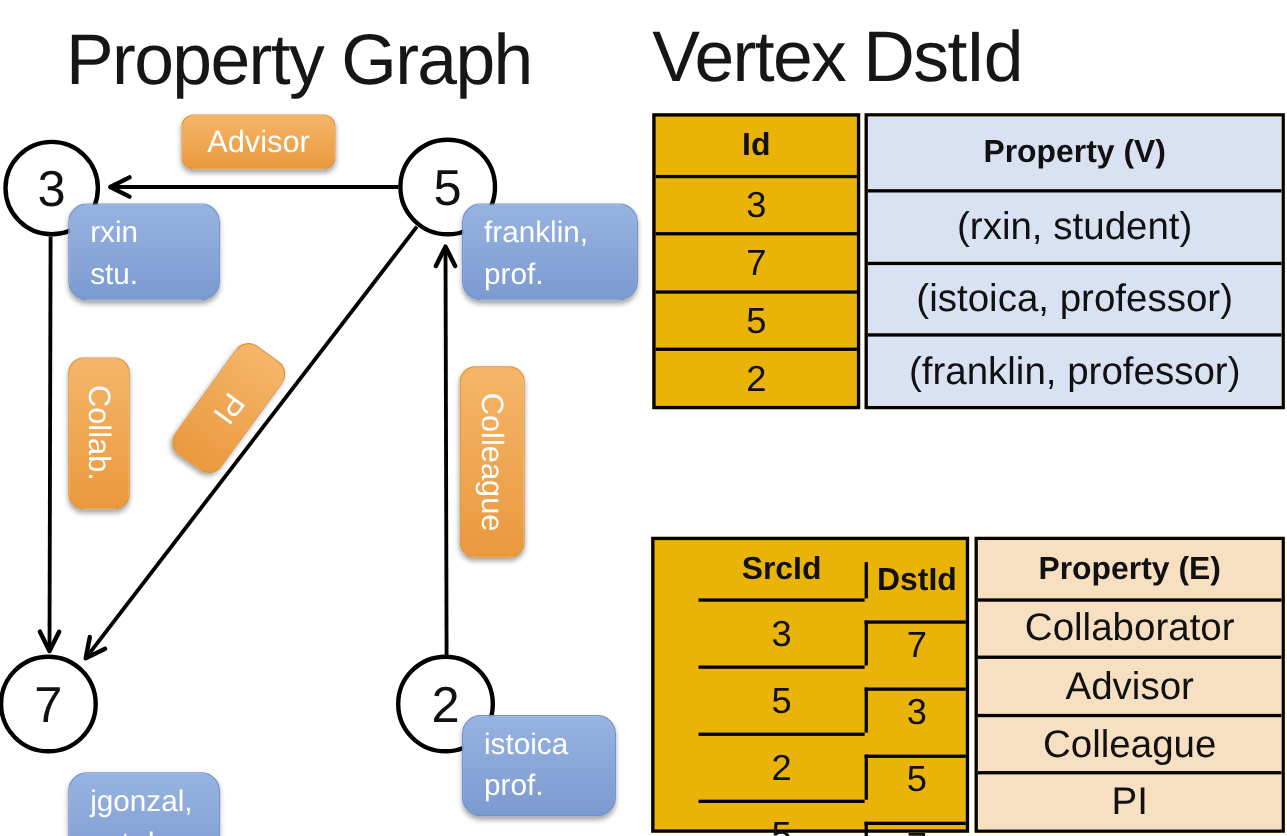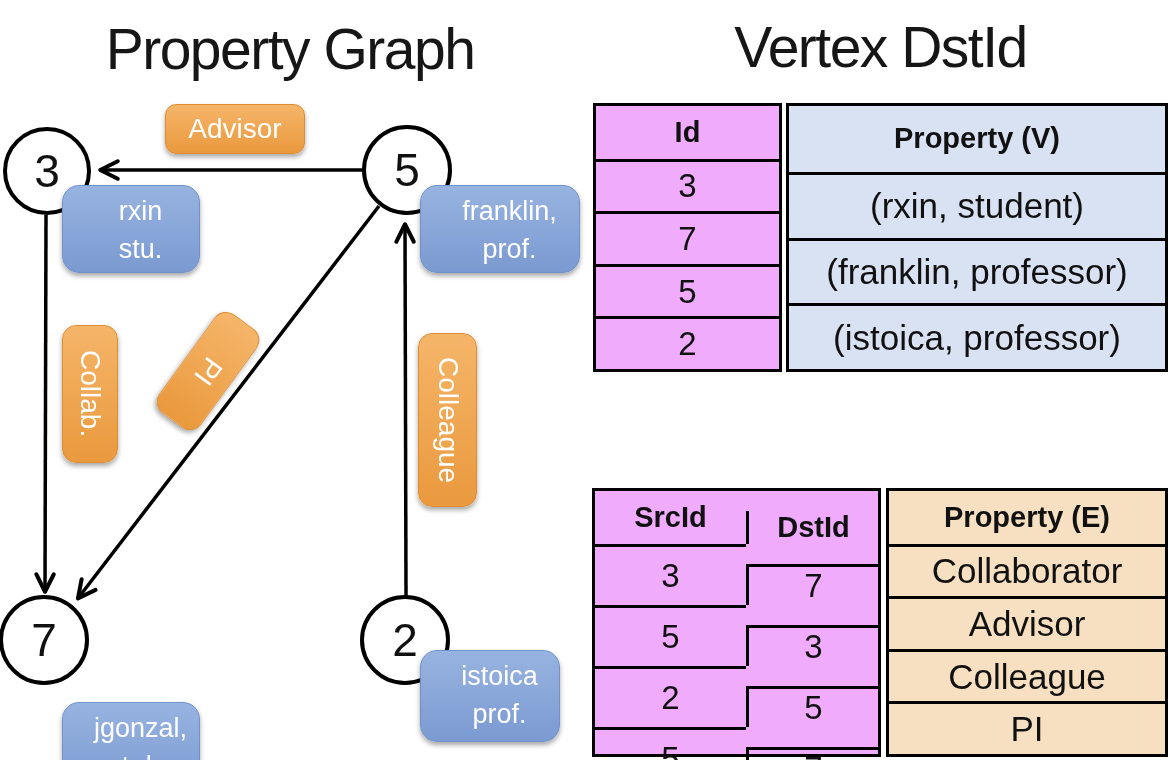--- a/index.html
+++ b/index.html
@@ -3,67 +3,67 @@
 <meta charset="utf-8">
 <style>
   html,body { margin:0; padding:0; background:#ffffff; }
   #stage {
     position:relative; width:1170px; height:760px; overflow:hidden;
     font-family:"Liberation Sans", sans-serif; background:#ffffff; color:#111;
   }
 
   
   .big-title {
-    position:absolute; text-align:center; font-size:57px; font-weight:400;
+    position:absolute; font-size:65px; font-weight:400;
     letter-spacing:-1.5px; color:#161616;
   }
 
   
   .node {
     position:absolute; border-radius:50%; background:#ffffff; border:4px solid #000;
     display:flex; align-items:center; justify-content:center;
     font-size:46px; font-weight:300; color:#111; z-index:2; box-sizing:border-box;
   }
 
   
   #edges { position:absolute; left:0; top:0; z-index:3; }
 
   
   .vpbox {
     position:absolute; z-index:4; border-radius:17px; color:#fff;
     background:linear-gradient(180deg,#97b3e0 0%,#7b9ad1 100%);
     border:1px solid #6f92c9; box-shadow:0 3px 5px rgba(0,0,0,0.35);
-    font-size:27px; line-height:38px; padding:6px 0 0 19px; box-sizing:border-box;text-align:center;
+    font-size:27px; line-height:38px; padding:6px 0 0 19px; box-sizing:border-box;
   }
 
   
   .ebox {
     position:absolute; z-index:5; border-radius:11px; color:#fff;
     background:linear-gradient(180deg,#f5b569 0%,#ea993d 100%);
     border:1.5px solid #dd8e33; box-shadow:0 3px 5px rgba(0,0,0,0.35);
     display:flex; align-items:center; justify-content:center;
     font-size:28px; box-sizing:border-box;
   }
   .ebox.vert { writing-mode:vertical-rl; text-orientation:mixed; border-radius:14px; }
 
   
   .subtable {
     position:absolute; display:grid; grid-auto-rows:1fr;
-    border:3px solid #000; background:#f0abfc; box-sizing:border-box; z-index:2;
+    border:3px solid #000; background:#eab308; box-sizing:border-box; z-index:2;
   }
   .subtable .cell {
     display:flex; align-items:center; justify-content:center;
     border-top:3px solid #000; font-size:35px; color:#111; box-sizing:border-box;
   }
   .subtable .cell.r0 { border-top:none; }
   .subtable .cell.th { font-weight:700; font-size:29px; }
   .subtable .cell.num { font-size:33px; font-weight:300; }
   .vblue .cell { background:#d9e2f3; }
   .etan  .cell { background:#f7dfc1; }
-  .egrid { grid-template-columns:151px 1fr; }
+  .egrid { grid-template-columns:151px 1fr;padding-left:40px; }
   .egrid .cell.c1 { border-left:3px solid #000;margin-top:20px; }
 </style>
 </head>
 <body>
 
 <div id="stage">
 
   <div class="big-title" style="left:60px; top:16px; width:460px;">Property Graph</div>
 
   <svg id="edges" width="1170" height="760">
@@ -119,22 +119,22 @@
     <div class="cell th r0">Id</div>
     <div class="cell num">3</div>
     <div class="cell num">7</div>
     <div class="cell num">5</div>
     <div class="cell num">2</div>
   </div>
 
   <div class="subtable vblue" style="left:786px; top:103px; width:382px; height:269px;">
     <div class="cell th r0">Property (V)</div>
     <div class="cell">(rxin, student)</div>
+    <div class="cell">(istoica, professor)</div>
     <div class="cell">(franklin, professor)</div>
-    <div class="cell">(istoica, professor)</div>
   </div>
 
 
   <div class="subtable egrid" style="left:592px; top:488px; width:289px; height:269px;">
     <div class="cell th r0">SrcId</div>
     <div class="cell th r0 c1">DstId</div>
     <div class="cell num">3</div>
     <div class="cell num c1">7</div>
     <div class="cell num">5</div>
     <div class="cell num c1">3</div>

